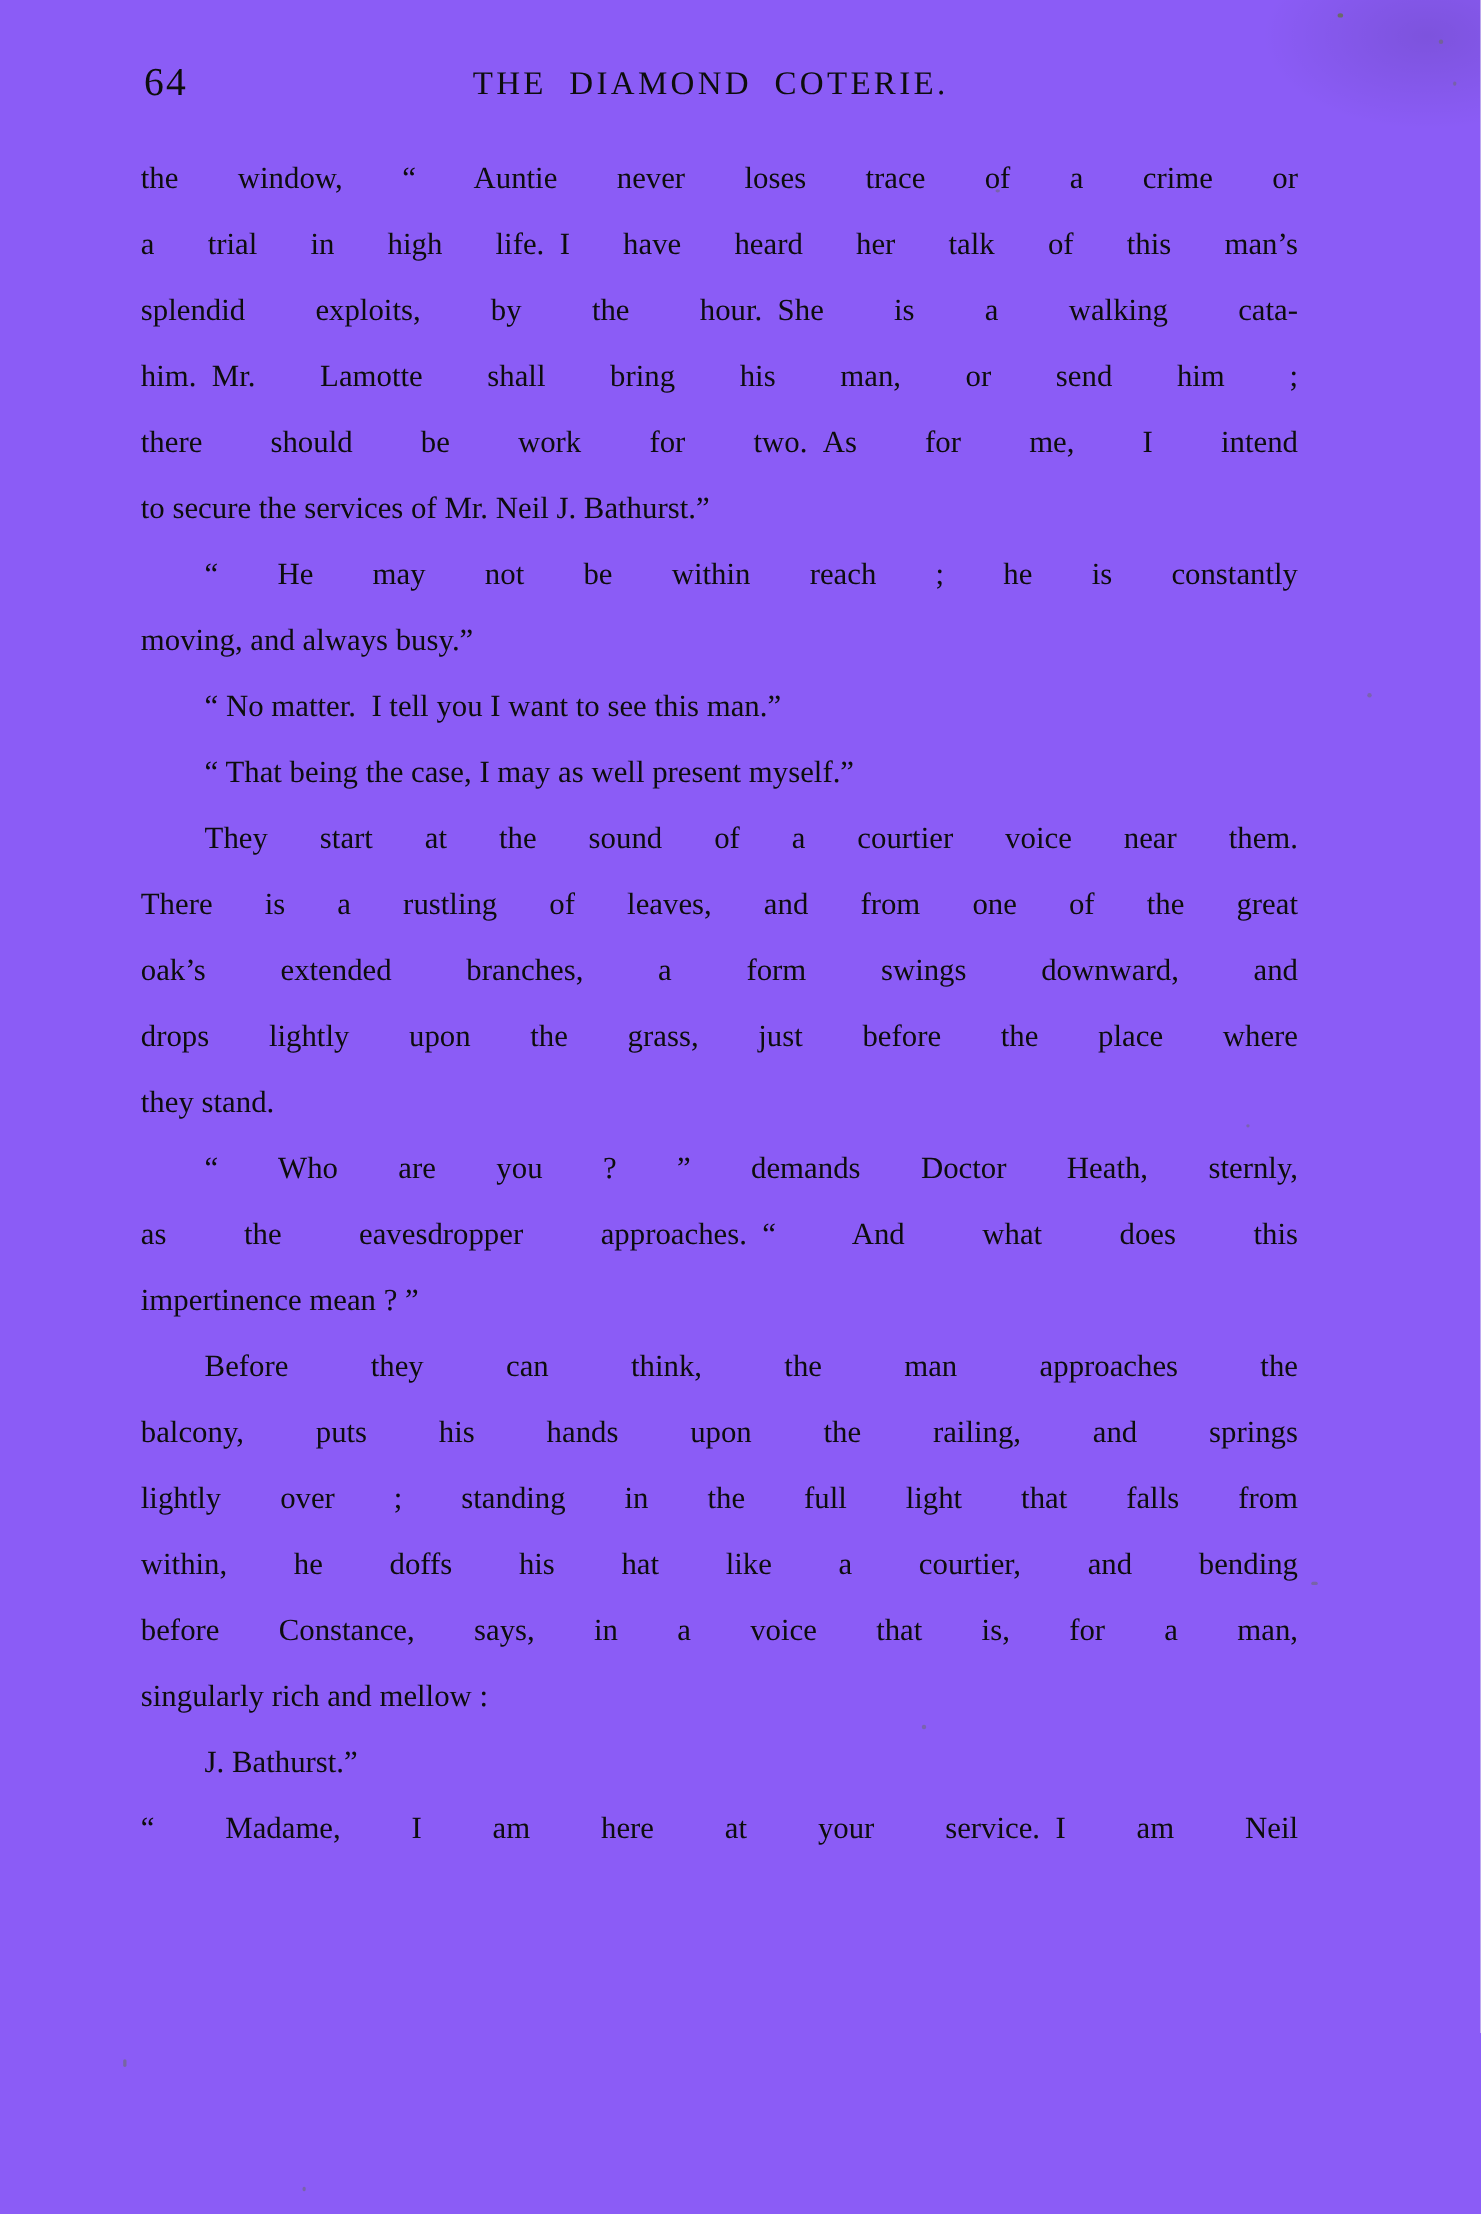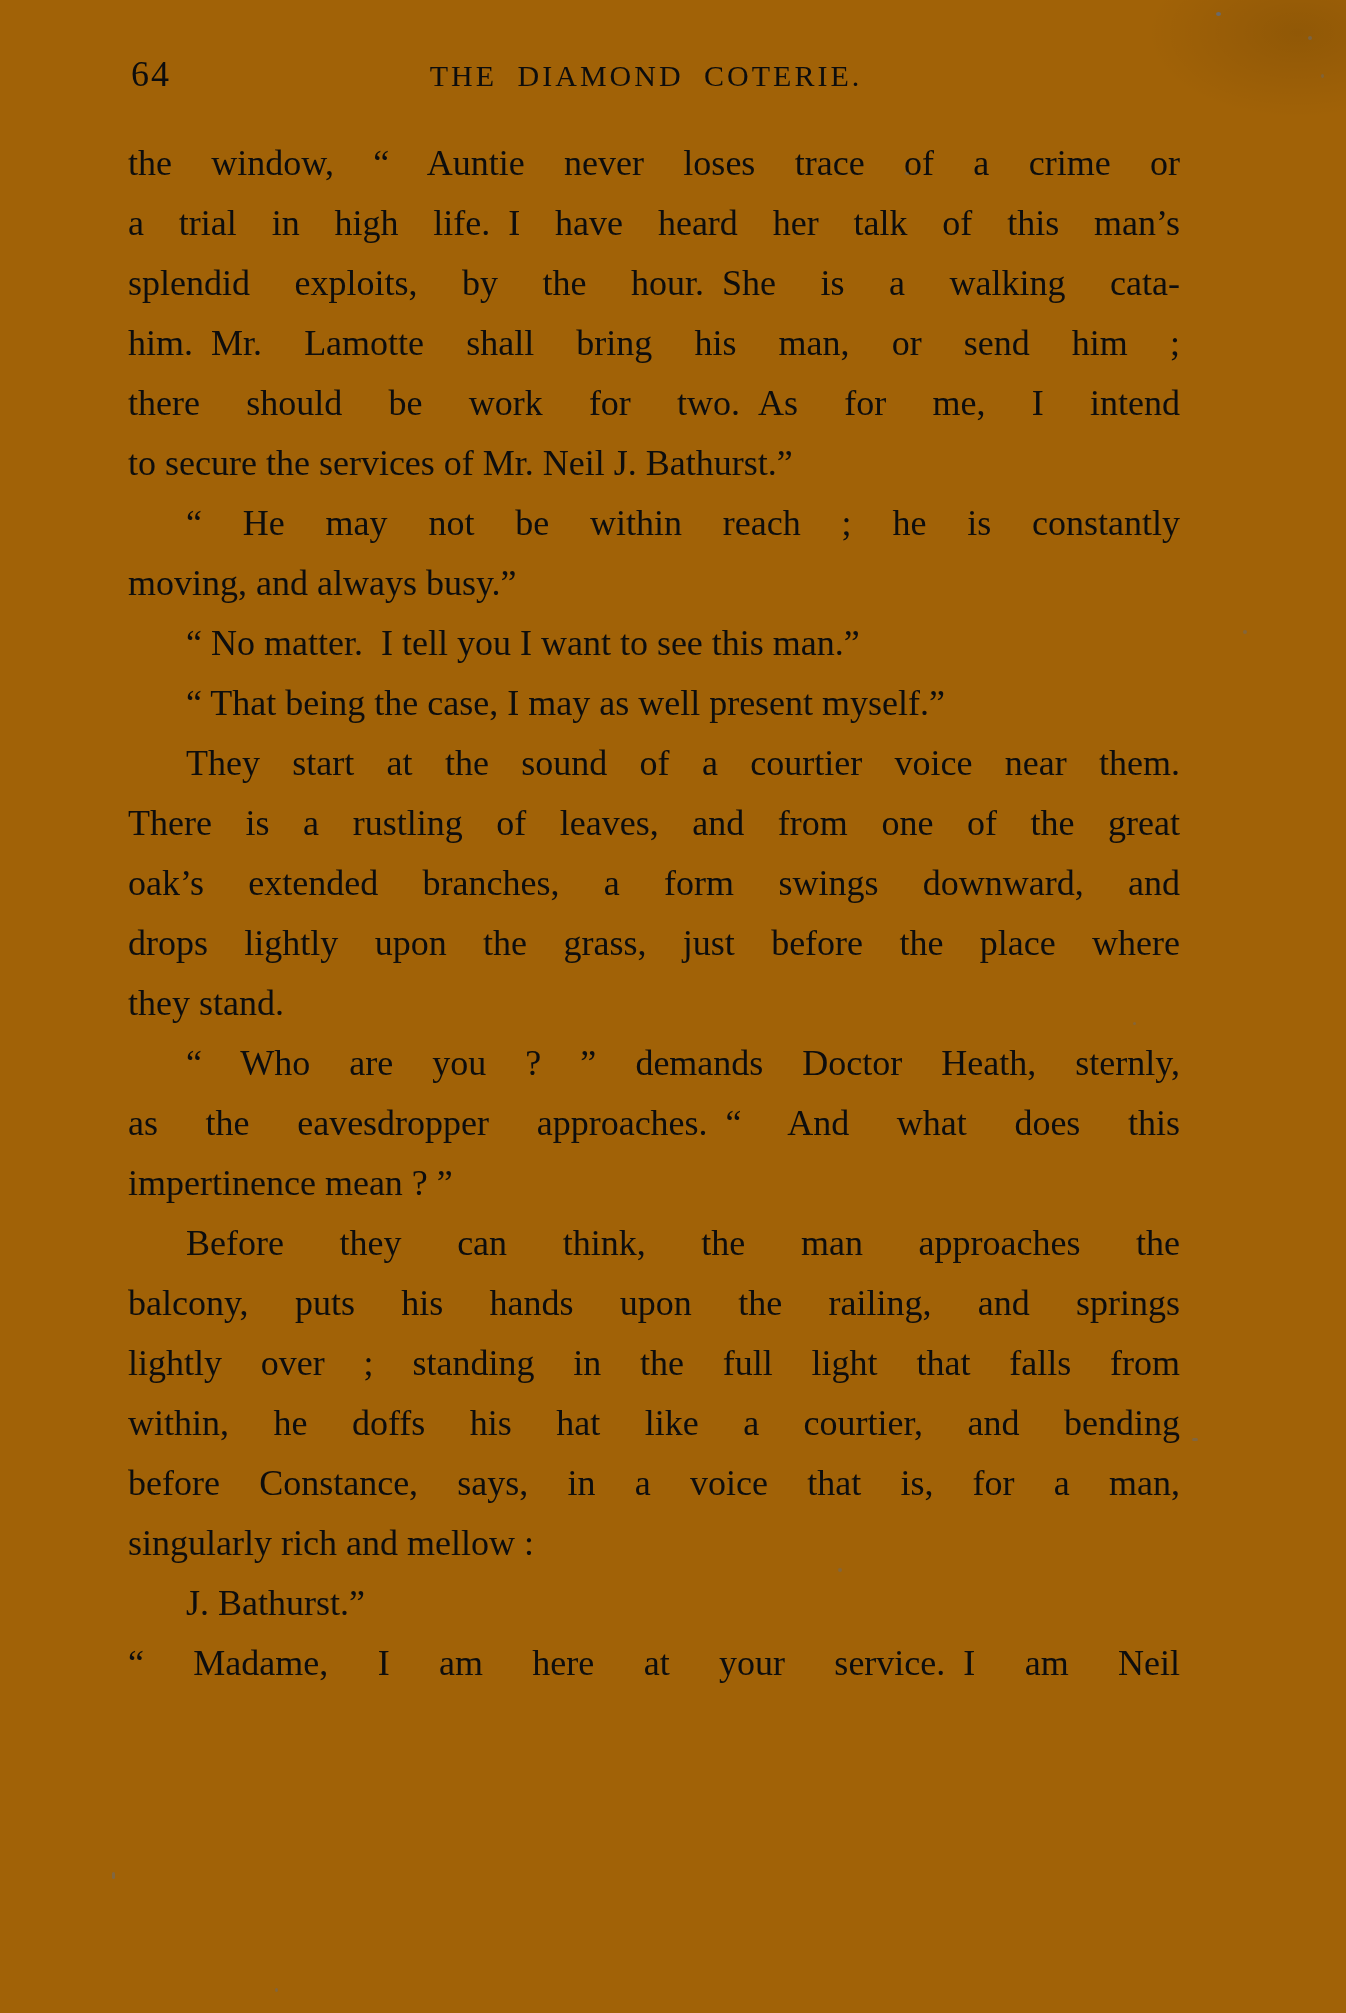--- a/index.html
+++ b/index.html
@@ -1,20 +1,20 @@
 <!DOCTYPE html>
 <html><head>
 <meta charset="utf-8">
 <style>
   html, body { margin: 0; padding: 0; background: #e9e9e9; }
   .page {
     position: relative;
     width: 1346px;
     height: 2013px;
-    background: #a16207;
+    background: #8b5cf6;
     font-family: "Liberation Serif", "DejaVu Serif", serif;
     color: #0d0d0d;
     overflow: hidden;
     margin: 0 auto;
   }
   .pageno {
     position: absolute;
     left: 131px;
     top: 56px;
     font-size: 36px;
@@ -30,21 +30,21 @@
     font-size: 30px;
     line-height: 30px;
     letter-spacing: 3px;
     word-spacing: 10px;
   }
   .text-block {
     position: absolute;
     left: 128px;
     top: 133px;
     width: 1052px;
-    font-size: 36px;
+    font-size: 28px;
   }
   .line {
     height: 60px;
     line-height: 60px;
     overflow: hidden;
     white-space: normal;
   }
   .just { text-align: justify; }
   .just::after {
     content: "";

